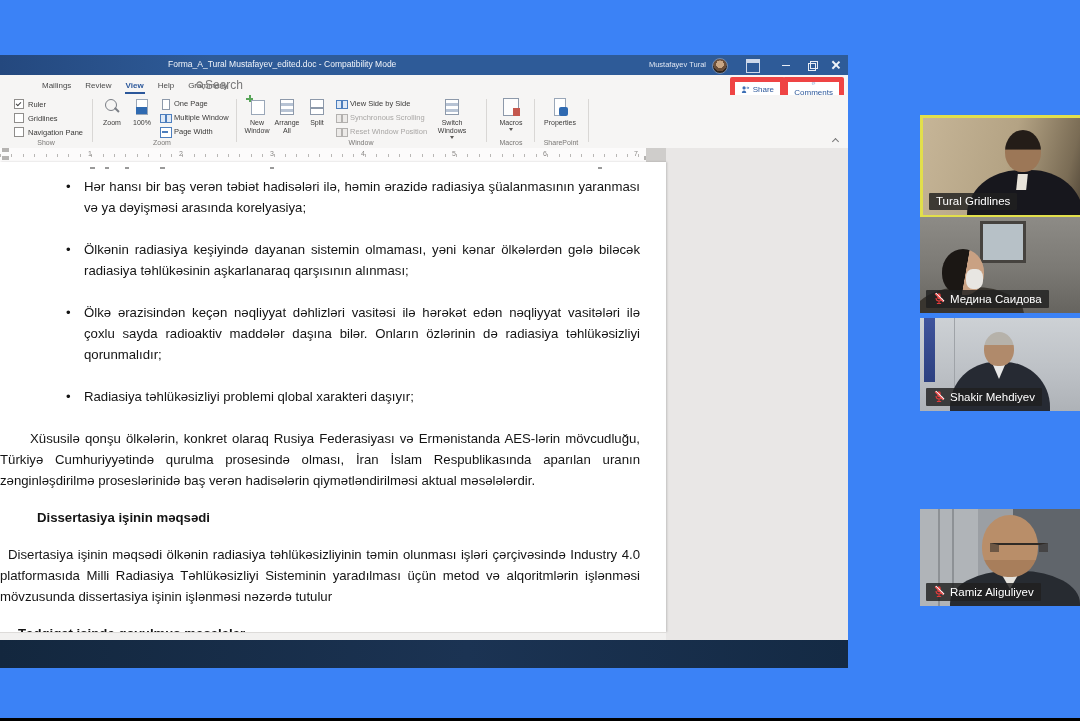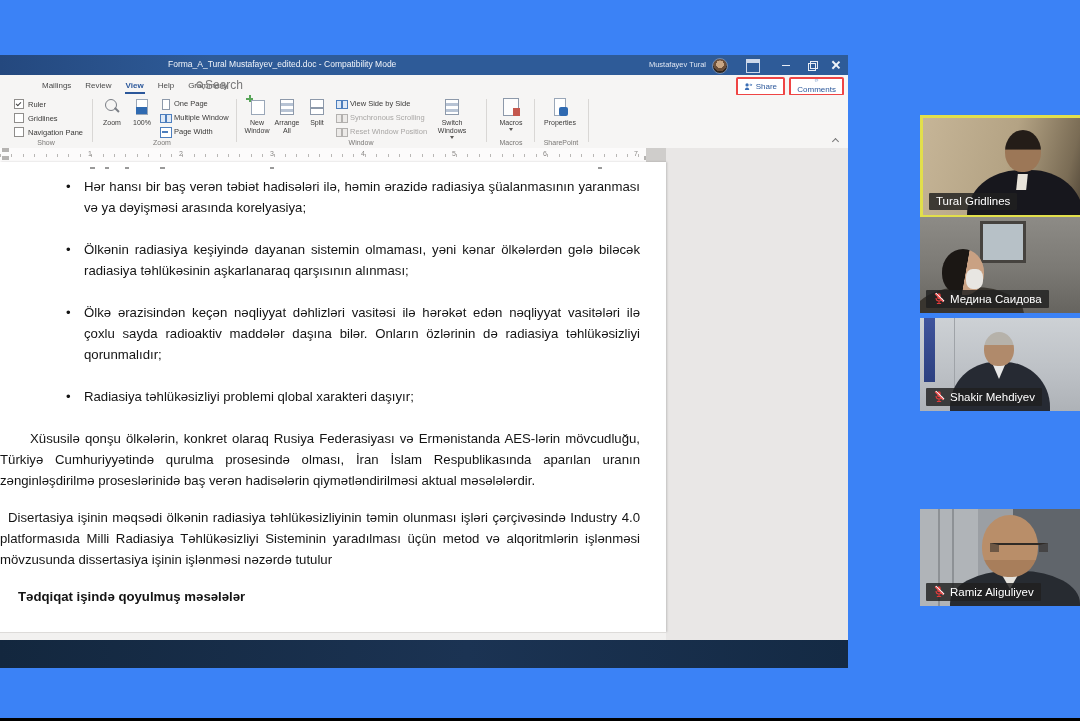--- a/index.html
+++ b/index.html
@@ -27,21 +27,21 @@
   .ico-close:before,.ico-close:after{content:"";position:absolute;left:5px;top:1px;width:1.5px;height:10px;background:#eef2f8;}
   .ico-close:before{transform:rotate(45deg);} .ico-close:after{transform:rotate(-45deg);}
 
   
   .tabs-row{position:absolute;left:0;top:20px;width:100%;height:20px;background:#f6f5f4;}
   .tabs{position:absolute;left:3px;top:0;display:flex;height:100%;align-items:flex-start;margin-left:32px;}
   .tab{font-size:8px;color:#4a4a4a;padding:0 7px;height:100%;display:flex;align-items:center;position:relative;white-space:nowrap;}
   .tab.active{color:#2b579a;font-weight:bold;}
   .tab.active:after{content:"";position:absolute;left:6px;right:6px;bottom:1px;height:2px;background:#2b579a;}
   .searchbox{position:absolute;left:196px;top:3px;display:flex;align-items:center;font-size:12px;color:#7a7a7a;}
-  .pillbtn{position:absolute;top:2px;height:15px;background:#fff;border:2px solid #ef4444;border-radius:2px;
+  .pillbtn{position:absolute;top:2px;height:15px;background:#fff;border:5px solid #ef4444;border-radius:2px;
            display:flex;align-items:center;gap:3px;padding:0 6px;font-size:8px;color:#2b579a;}
   .btn-share{right:63px;} .btn-comments{right:4px;flex-direction:column;}
 
   
   .ribbon{position:absolute;left:0;top:40px;width:100%;height:53px;background:#f6f5f4;border-bottom:1px solid #d8d6d4;}
   .rdiv{position:absolute;top:4px;bottom:6px;width:1px;background:#d9d7d5;}
   .gcaption{position:absolute;bottom:2px;font-size:7px;color:#7a7876;text-align:center;}
   .cbrow{position:absolute;left:14px;display:flex;align-items:center;gap:4px;font-size:7.5px;color:#3b3a39;white-space:nowrap;}
   .cb{width:8px;height:8px;border:1px solid #8f8d8b;background:#fff;position:relative;flex:0 0 auto;}
   .cb.on:before{content:"";position:absolute;left:1px;top:2px;width:4px;height:2px;border-left:1.5px solid #444;border-bottom:1.5px solid #444;transform:rotate(-45deg);}
@@ -325,20 +325,21 @@
       <span class="remnant" style="left:598px;width:4px"></span>
 
       <div class="doc-body">
         <ul class="blist">
           <li>Hər hansı bir baş verən təbiət hadisələri ilə, həmin ərazidə radiasiya şüalanmasının yaranması və ya dəyişməsi arasında korelyasiya;</li>
           <li>Ölkənin radiasiya keşiyində dayanan sistemin olmaması, yəni kənar ölkələrdən gələ biləcək radiasiya təhlükəsinin aşkarlanaraq qarşısının alınması;</li>
           <li>Ölkə ərazisindən keçən nəqliyyat dəhlizləri vasitəsi ilə hərəkət edən nəqliyyat vasitələri ilə çoxlu sayda radioaktiv maddələr daşına bilər. Onların özlərinin də radiasiya təhlükəsizliyi qorunmalıdır;</li>
           <li>Radiasiya təhlükəsizliyi problemi qlobal xarakteri daşıyır;</li>
         </ul>
         <p class="para indent30">Xüsusilə qonşu ölkələrin, konkret olaraq Rusiya Federasiyası və Ermənistanda AES-lərin mövcudluğu, Türkiyə Cumhuriyyətində qurulma prosesində olması, İran İslam Respublikasında aparılan uranın zənginləşdirilmə proseslərinidə baş verən hadisələrin qiymətləndirilməsi aktual məsələlərdir.</p>
+        <p class="dochead ih1">Dissertasiya işinin məqsədi</p>
         <p class="para indent8" style="margin-top:16px">Disertasiya işinin məqsədi ölkənin radiasiya təhlükəsizliyinin təmin olunması işləri çərçivəsində Industry 4.0 platformasıda Milli Radiasiya Təhlükəsizliyi Sisteminin yaradılması üçün metod və alqoritmlərin işlənməsi mövzusunda dissertasiya işinin işlənməsi nəzərdə tutulur</p>
         <p class="dochead ih2">Tədqiqat işində qoyulmuş məsələlər</p>
 
       </div>
     </div>
 
     <div class="bottom-strip"></div>
     <div class="navy-bar"></div>
   </div>
 

